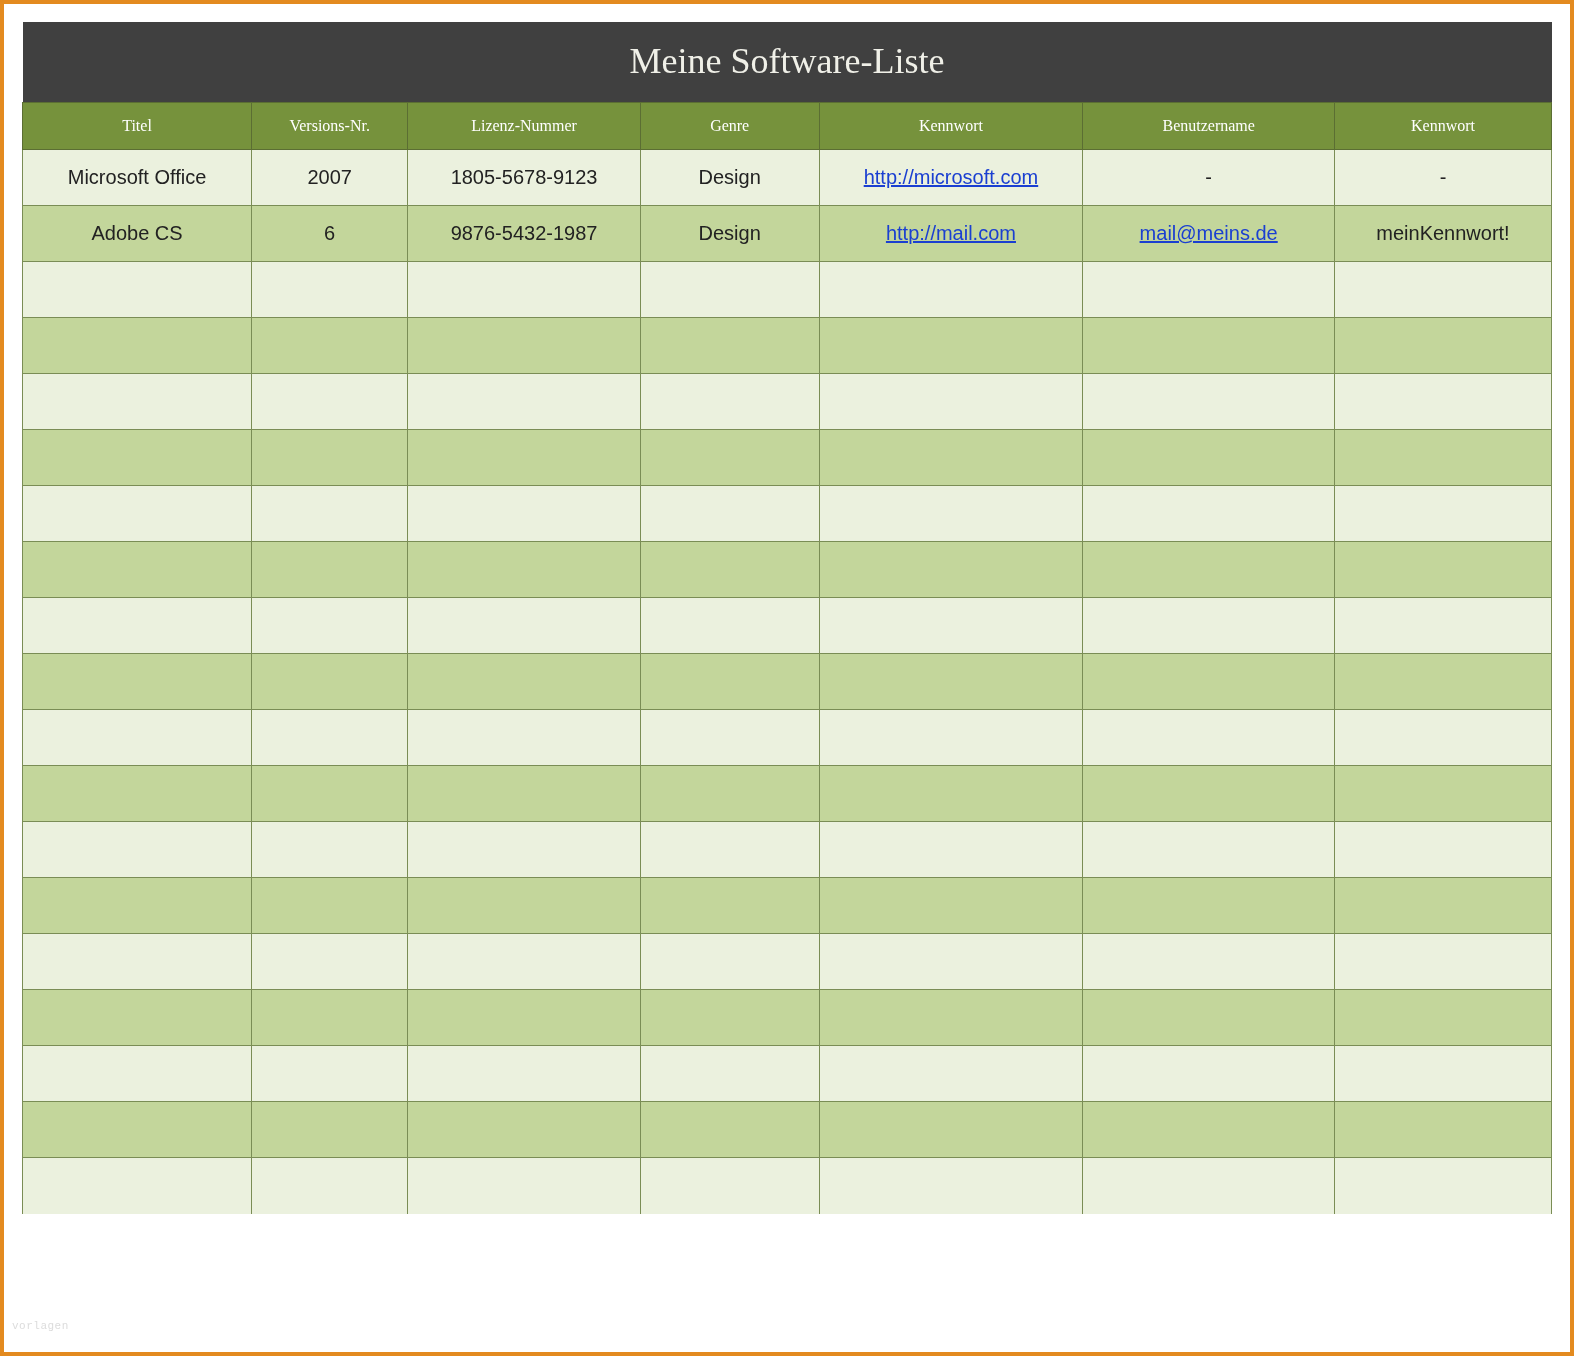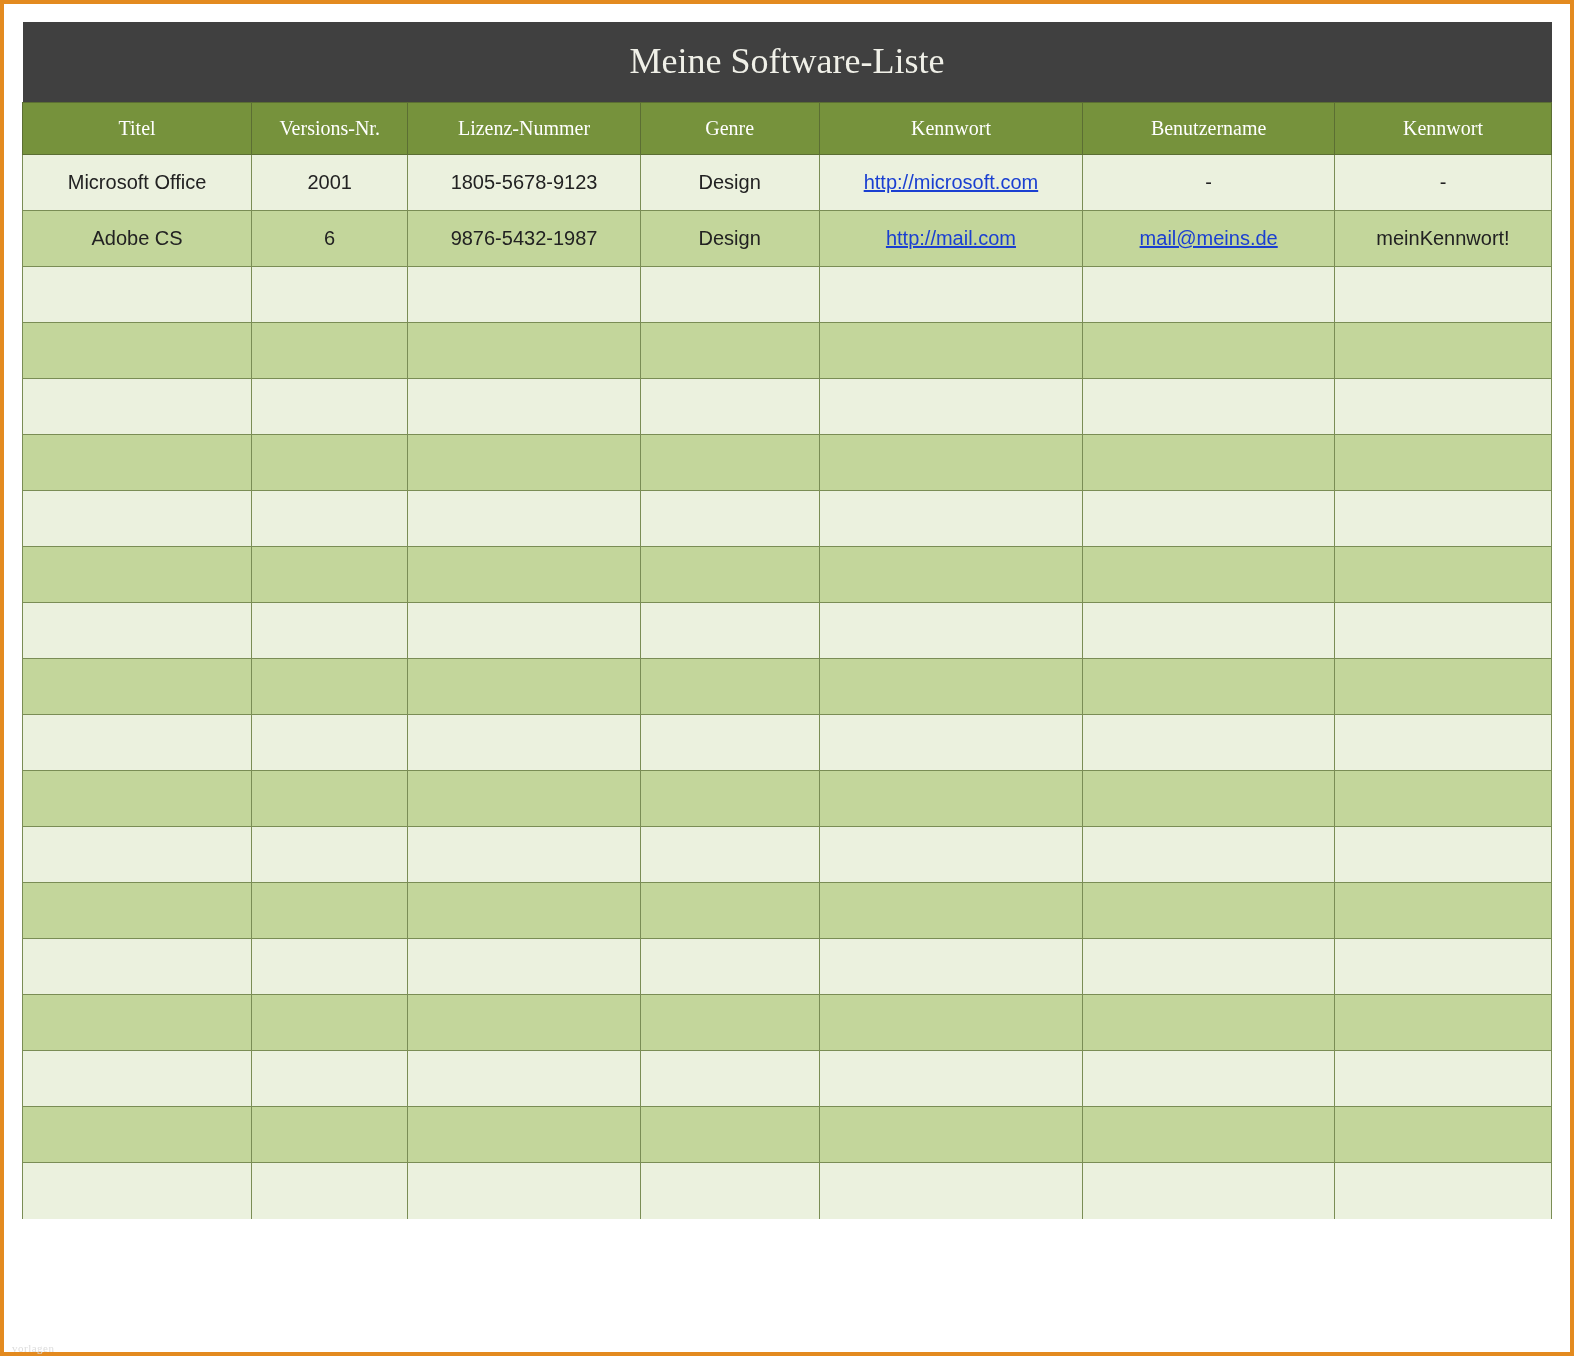--- a/index.html
+++ b/index.html
@@ -30,21 +30,21 @@
     font-size: 36px;
     text-align: center;
     padding: 18px 0 20px 0;
     font-family: Georgia, serif;
     border: none;
   }
   thead.col-head th {
     background: #76923c;
     color: #ffffff;
     font-weight: normal;
-    font-size: 20px;
+    font-size: 16px;
     padding: 14px 6px;
     border: 1px solid #5b6e33;
     font-family: Georgia, serif;
   }
   tbody td {
     border: 1px solid #7a8d55;
     height: 56px;
     text-align: center;
     font-family: Arial, Helvetica, sans-serif;
     font-size: 20px;
@@ -61,24 +61,24 @@
     text-decoration: underline;
   }
   a.mail {
     color: #1a3fd1;
     text-decoration: underline;
     text-align: center;
   }
   .watermark {
     position: fixed;
     left: 12px;
-    bottom: 2px;
+    bottom: 24px;
     font-size: 11px;
     color: #dcdcdc;
-    font-family: Liberation Serif, serif;
+    font-family: Liberation Mono, monospace;
     letter-spacing: 0.5px;
   }
   
   col.c-title   { width: 13.2%; }
   col.c-version { width: 9%; }
   col.c-license { width: 13.4%; }
   col.c-genre   { width: 10.3%; }
   col.c-internet{ width: 15.2%; }
   col.c-user    { width: 14.5%; }
   col.c-pass    { width: 12.5%; }
@@ -110,21 +110,21 @@
           <th>Lizenz-Nummer</th>
           <th>Genre</th>
           <th>Kennwort</th>
           <th>Benutzername</th>
           <th>Kennwort</th>
         </tr>
       </thead>
       <tbody id="tbody">
           <tr class="row-light">
             <td>Microsoft Office</td>
-            <td>2001</td>
+            <td>2007</td>
             <td>1805-5678-9123</td>
             <td>Design</td>
             <td><a class="link" href="#">http://microsoft.com</a></td>
             <td>-</td>
             <td>-</td>
           </tr>
           <tr class="row-dark">
             <td>Adobe CS</td>
             <td>6</td>
             <td>9876-5432-1987</td>

